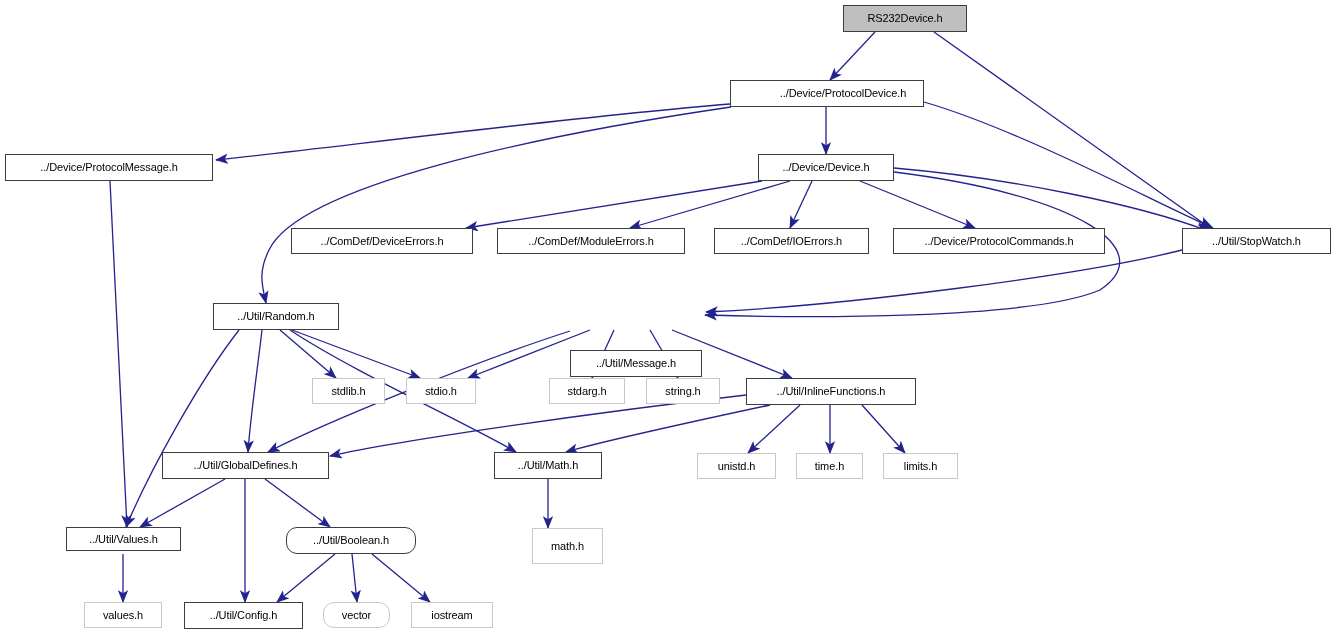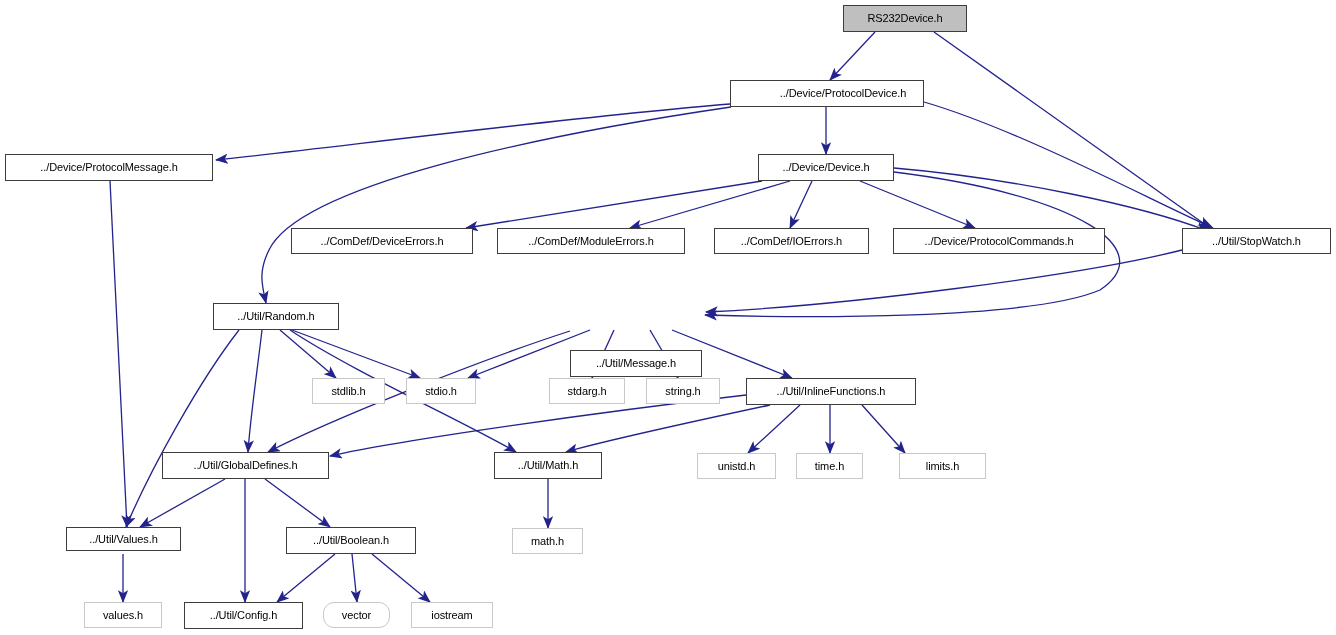--- a/index.html
+++ b/index.html
@@ -111,22 +111,22 @@
       <div class="node project" style="left: 570px; top: 303px; width: 132px; height: 27px; margin-top: 47px;">../Util/Message.h</div>
       <div class="node system" style="left: 312px; top: 378px; width: 73px; height: 26px;">stdlib.h</div>
       <div class="node system" style="left: 406px; top: 378px; width: 70px; height: 26px;">stdio.h</div>
       <div class="node system" style="left: 549px; top: 378px; width: 76px; height: 26px;">stdarg.h</div>
       <div class="node system" style="left: 646px; top: 378px; width: 74px; height: 26px;">string.h</div>
       <div class="node project" style="left: 746px; top: 378px; width: 170px; height: 27px;">../Util/InlineFunctions.h</div>
       <div class="node project" style="left: 162px; top: 452px; width: 167px; height: 27px;">../Util/GlobalDefines.h</div>
       <div class="node project" style="left: 494px; top: 452px; width: 108px; height: 27px;">../Util/Math.h</div>
       <div class="node system" style="left: 697px; top: 453px; width: 79px; height: 26px;">unistd.h</div>
       <div class="node system" style="left: 796px; top: 453px; width: 67px; height: 26px;">time.h</div>
-      <div class="node system" style="left: 883px; top: 453px; width: 87px; height: 26px; margin-left: 16px;">limits.h</div>
+      <div class="node system" style="left: 883px; top: 453px; width: 75px; height: 26px;">limits.h</div>
       <div class="node project" style="left: 66px; top: 527px; width: 115px; height: 24px;">../Util/Values.h</div>
-      <div class="node project" style="left: 286px; top: 527px; width: 130px; height: 27px;">../Util/Boolean.h</div>
-      <div class="node system" style="left: 512px; top: 528px; width: 71px; height: 26px;">math.h</div>
+      <div class="node project" style="left: 286px; top: 527px; width: 130px; height: 27px; border-radius: 11px;">../Util/Boolean.h</div>
+      <div class="node system" style="left: 532px; top: 528px; width: 71px; height: 36px;">math.h</div>
       <div class="node system" style="left: 84px; top: 602px; width: 78px; height: 26px;">values.h</div>
       <div class="node project" style="left: 184px; top: 602px; width: 119px; height: 27px;">../Util/Config.h</div>
       <div class="node system" style="left: 323px; top: 602px; width: 67px; height: 26px; border-radius: 11px;">vector</div>
       <div class="node system" style="left: 411px; top: 602px; width: 82px; height: 26px;">iostream</div>
     </div>
 </div>
 
 </body></html>

